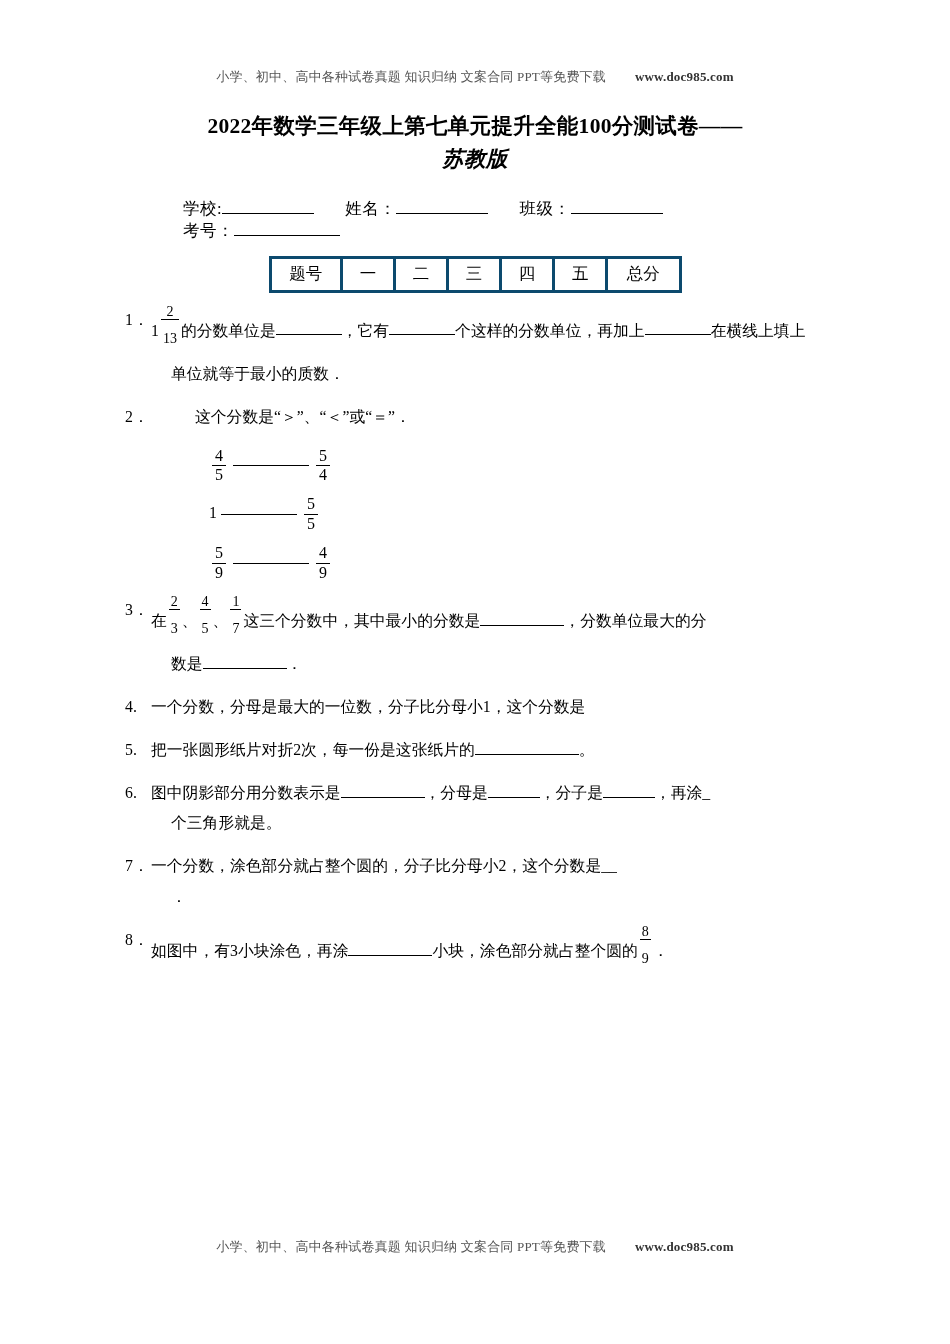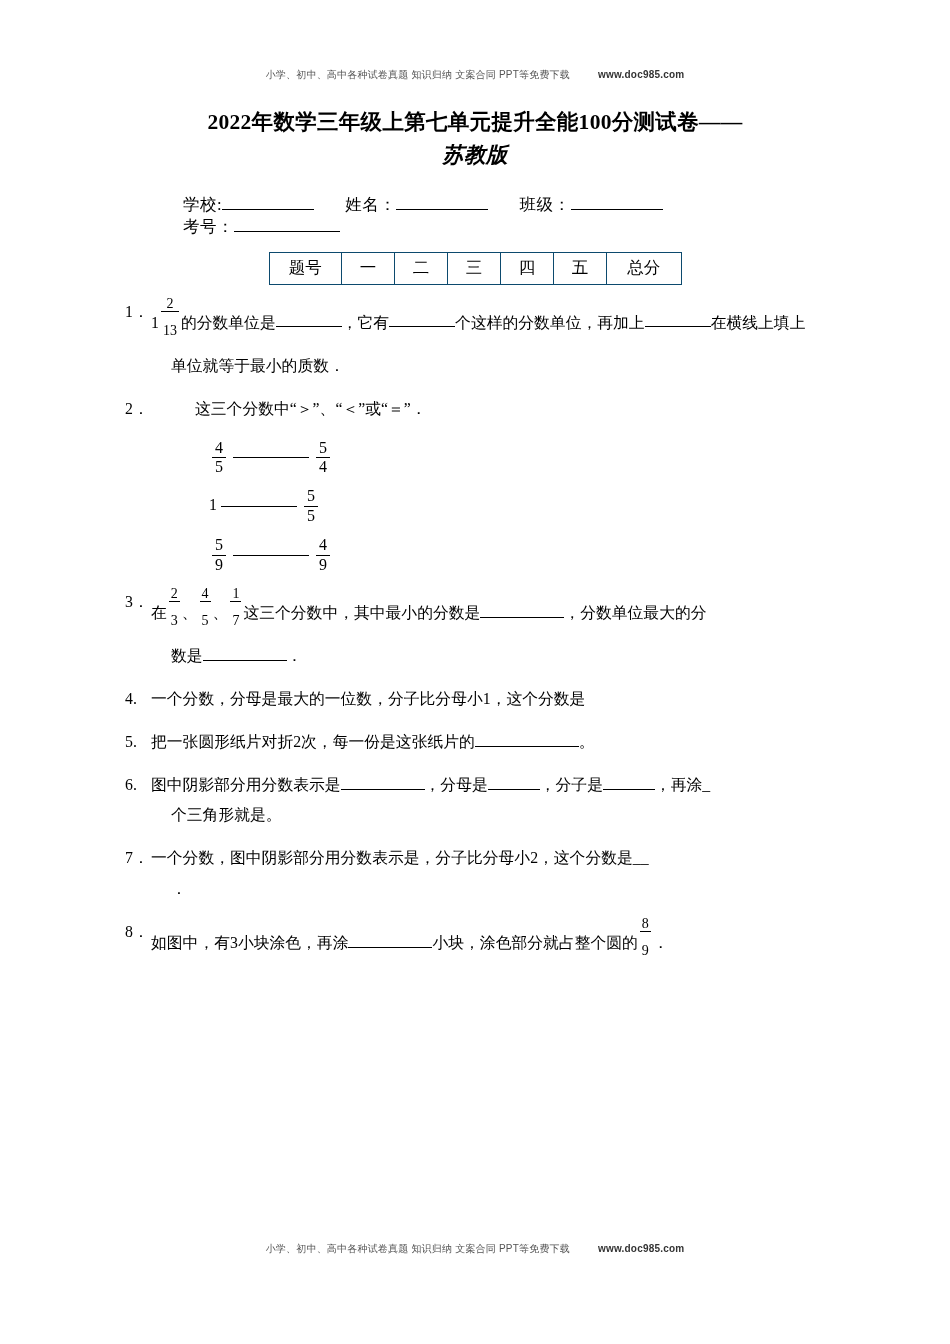--- a/index.html
+++ b/index.html
@@ -17,22 +17,22 @@
   }
   .page {
     position: relative;
     width: 950px;
     height: 1344px;
     box-sizing: border-box;
     padding: 0 125px;
   }
   .watermark {
     text-align: center;
-    font-family: Liberation Sans, sans-serif;
-    font-size: 10px;
+    font-family: Liberation Serif, serif;
+    font-size: 13px;
     color: #555;
     letter-spacing: 0.2px;
   }
   .watermark-top { padding-top: 68px; }
   .watermark-bottom {
     position: absolute;
     left: 0; right: 0;
     bottom: 88px;
   }
   .wm-strong { font-weight: bold; color: #333; }
@@ -62,21 +62,21 @@
   .ul-class  { width: 92px; }
   .ul-exam   { width: 106px; }
   .gap-sm { display:inline-block; width: 22px; }
 
   table.score-table {
     border-collapse: collapse;
     margin: 14px auto 0 auto;
     width: 413px;
   }
   table.score-table td {
-    border: 1px solid #0c4a6e;
+    border: 3px solid #0c4a6e;
     height: 31px;
     text-align: center;
     font-size: 16.5px;
     padding: 0;
   }
   .col-label { width: 73px; }
   .col-num   { width: 53px; }
   .col-total { width: 75px; }
 
   h2.section-title {
@@ -193,21 +193,21 @@
       <span class="qnum">1．</span>
       <span class="q-body">
         <span class="mixed"><span>1</span><span class="frac"><span class="num">2</span><span class="den">13</span></span></span><span>的分数单位是</span><span class="blank-m"></span><span>，它有</span><span class="blank-m"></span><span>个这样的分数单位，再加上</span><span class="blank-m"></span><span>在横线上填上</span>
         <span class="cont">单位就等于最小的质数．</span>
       </span>
     </li>
 
     <li class="q">
       <span class="qnum">2．</span>
       <span class="q-body q-indent">
-        <span>这三个分数中“＞”、“＜”或“＝”．</span>
+        <span>这个分数是“＞”、“＜”或“＝”．</span>
       </span>
       <div class="cmp-row cmp-block">
         <span class="frac-lg"><span class="num">4</span><span class="den">5</span></span><span class="cmp-line"></span><span class="frac-lg"><span class="num">5</span><span class="den">4</span></span>
       </div>
       <div class="cmp-row">
         <span>1</span><span class="cmp-line"></span><span class="frac-lg"><span class="num">5</span><span class="den">5</span></span>
       </div>
       <div class="cmp-row">
         <span class="frac-lg"><span class="num">5</span><span class="den">9</span></span><span class="cmp-line"></span><span class="frac-lg"><span class="num">4</span><span class="den">9</span></span>
       </div>
@@ -239,21 +239,21 @@
       <span class="qnum">6.</span>
       <span class="q-body">
         <span>图中阴影部分用分数表示是</span><span class="blank-l"></span><span>，分母是</span><span class="blank-s"></span><span>，分子是</span><span class="blank-s"></span><span>，再涂_</span>
         <span class="cont">个三角形就是。</span>
       </span>
     </li>
 
     <li class="q">
       <span class="qnum">7．</span>
       <span class="q-body">
-        <span>一个分数，图中阴影部分用分数表示是，分子比分母小2，这个分数是__</span>
+        <span>一个分数，涂色部分就占整个圆的，分子比分母小2，这个分数是__</span>
         <span class="cont">．</span>
       </span>
     </li>
 
     <li class="q">
       <span class="qnum">8．</span>
       <span class="q-body">
         <span>如图中，有3小块涂色，再涂</span><span class="blank-l"></span><span>小块，涂色部分就占整个圆的</span><span class="frac"><span class="num">8</span><span class="den">9</span></span><span>．</span>
       </span>
     </li>

